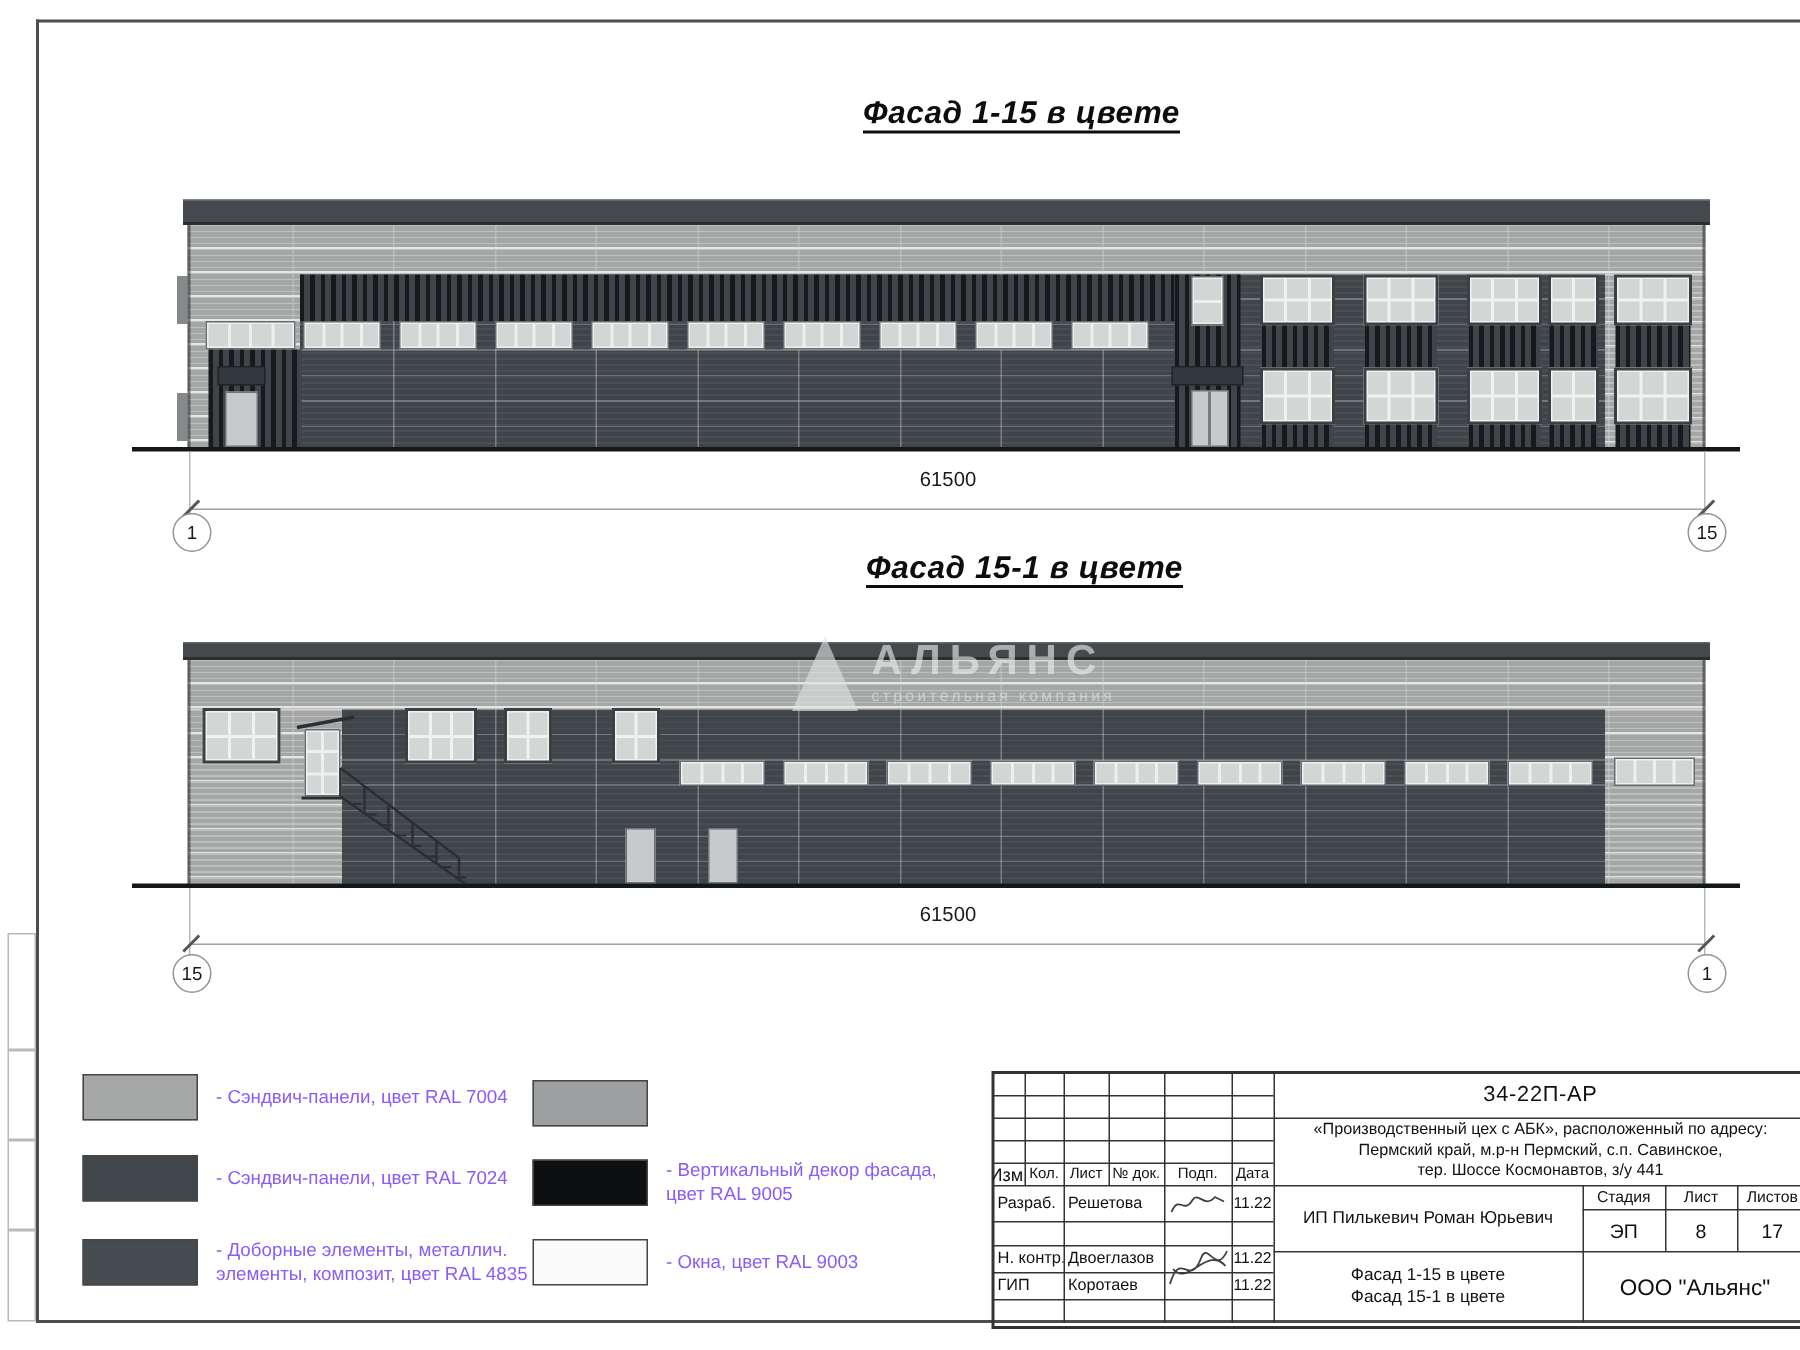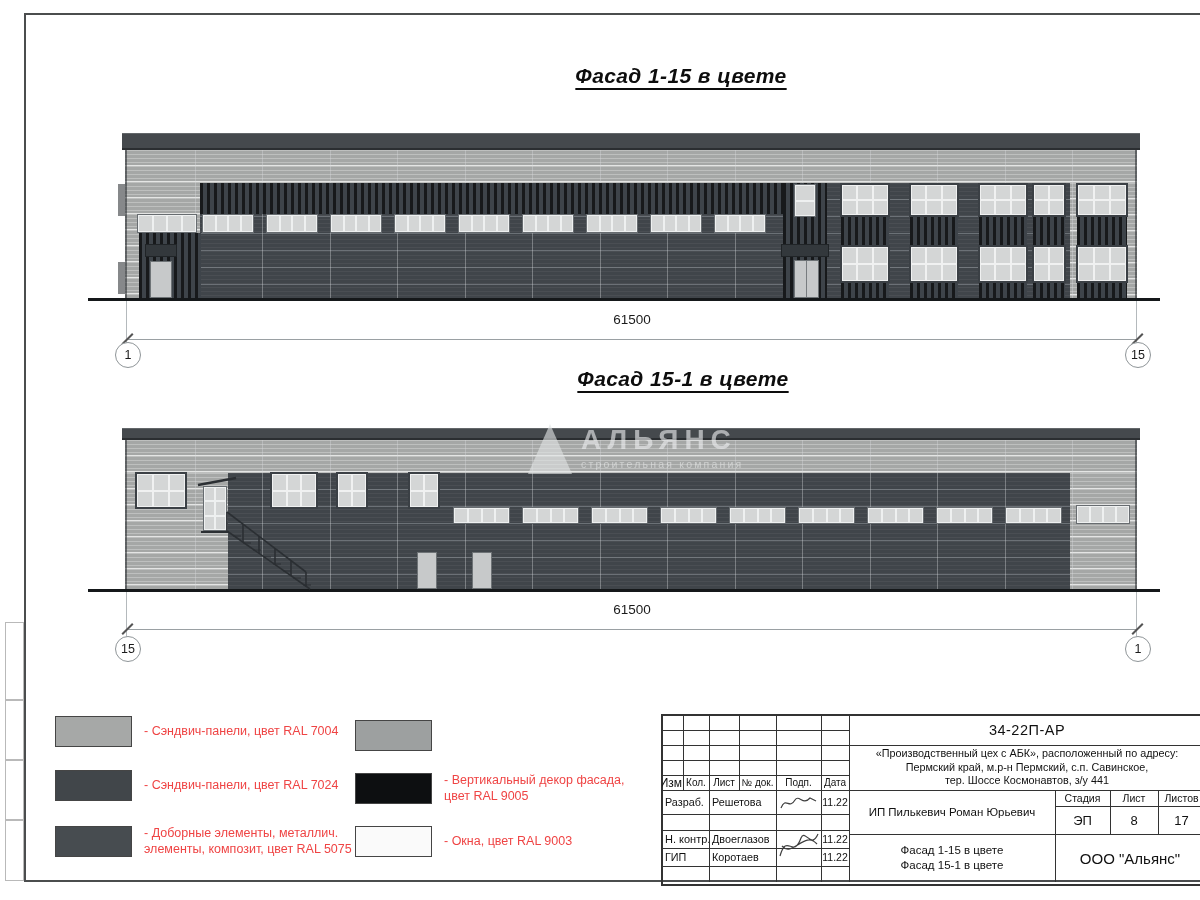--- a/index.html
+++ b/index.html
@@ -27,21 +27,21 @@
   .ftitle{position:absolute;transform:translateX(-50%);font-style:italic;font-weight:700;font-size:21px;
           text-decoration:underline;text-underline-offset:5px;color:#0d0d0d;letter-spacing:.4px;z-index:8;white-space:nowrap;}
   .extline{position:absolute;background:#b4b9bc;z-index:3;}
   .dimline{position:absolute;background:#9aa0a3;z-index:3;}
   .dimtick{position:absolute;background:#555;transform:rotate(-45deg);z-index:4;}
   .dimlabel{position:absolute;transform:translateX(-50%);font-size:13.5px;color:#1b1b1b;z-index:4;white-space:nowrap;}
   .axis{position:absolute;width:24px;height:24px;border:1px solid #8f9598;border-radius:50%;background:#fff;
         display:flex;align-items:center;justify-content:center;font-size:12.5px;color:#1b1b1b;z-index:4;}
   .legend-item{position:absolute;display:flex;align-items:center;gap:12px;z-index:9;}
   .swatch{width:75px;height:29px;border:1px solid #454545;flex:0 0 auto;}
-  .legend-label{font-size:12.5px;line-height:15.5px;color:#ef4444;white-space:pre-line;}
+  .legend-label{font-size:12.5px;line-height:15.5px;color:#8b5cf6;white-space:pre-line;}
   .tline{position:absolute;background:#333;z-index:10;}
   .tb-outer{position:absolute;border:2px solid #333;z-index:10;background:transparent;}
   .cell{position:absolute;display:flex;align-items:center;justify-content:center;font-size:11px;color:#111;
         box-sizing:border-box;z-index:11;overflow:hidden;white-space:nowrap;}
   .cell.left{justify-content:flex-start;padding-left:3px;}
   .sig{position:absolute;z-index:12;}
   .stairs{position:absolute;z-index:3;}
   .watermark{position:absolute;left:528px;top:424px;display:flex;align-items:flex-start;gap:9px;z-index:6;pointer-events:none;}
   .wm-tri{width:0;height:0;border-left:22px solid transparent;border-right:22px solid transparent;
           border-bottom:50px solid rgba(224,227,228,.62);}
@@ -101,21 +101,21 @@
     <div class="swatch" style="background: rgb(166, 168, 167);"></div>
     <div class="legend-label">- Сэндвич-панели, цвет RAL 7004</div>
   </div>
   <div class="legend-item" style="left:55px;top:770px">
     <div class="swatch" style="background: rgb(65, 70, 74);"></div>
     <div class="legend-label">- Сэндвич-панели, цвет RAL 7024</div>
   </div>
   <div class="legend-item" style="left:55px;top:826px">
     <div class="swatch" style="background: rgb(71, 76, 80);"></div>
     <div class="legend-label">- Доборные элементы, металлич.
-элементы, композит, цвет RAL 5075</div>
+элементы, композит, цвет RAL 4835</div>
   </div>
   <div class="legend-item" style="left:355px;top:720px">
     <div class="swatch" style="background: rgb(157, 160, 160);"></div>
   </div>
   <div class="legend-item" style="left:355px;top:773px">
     <div class="swatch" style="background: rgb(13, 15, 17);"></div>
     <div class="legend-label">- Вертикальный декор фасада,
 цвет RAL 9005</div>
   </div>
   <div class="legend-item" style="left:355px;top:826px">

